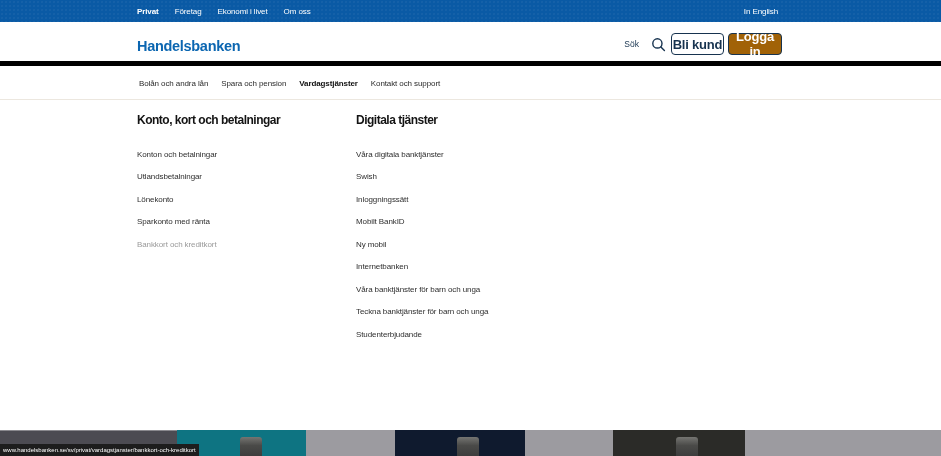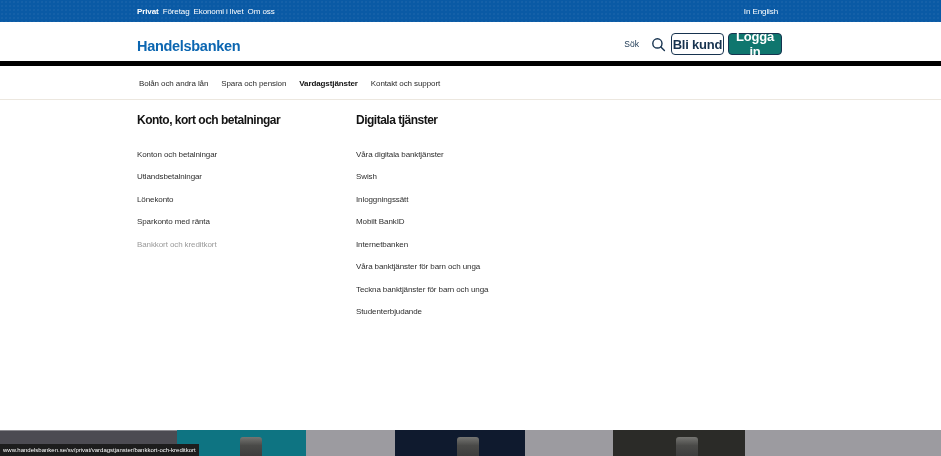--- a/index.html
+++ b/index.html
@@ -3,39 +3,39 @@
 <meta charset="utf-8">
 <style>
   * { margin:0; padding:0; box-sizing:border-box; }
   html,body { width:941px; height:456px; overflow:hidden; background:#fff;
     font-family:"Liberation Sans", sans-serif; }
   .topbar { position:absolute; left:0; top:0; width:941px; height:22px;
     background:#0a5aa5;
     background-image:radial-gradient(rgba(255,255,255,.09) .6px, transparent .8px);
     background-size:4px 4px; }
   .topbar-nav { position:absolute; left:137px; top:0; height:22px; display:flex;
-    align-items:center; gap:4px; }
+    align-items:center; gap:16px; }
   .topbar a { color:#fff; font-size:8px; letter-spacing:-0.1px; text-decoration:none; }
   .topbar a.active { font-weight:bold; }
   .lang { position:absolute; right:163px; top:0; height:22px; display:flex; align-items:center; }
   .header { position:absolute; left:0; top:22px; width:941px; height:44px; background:#fff;
     border-bottom:5px solid #000000; }
   .logo { position:absolute; left:137px; top:16px; color:#0b66b1; font-weight:bold;
     font-size:14.5px; letter-spacing:-0.3px; }
   .hdr-right { position:absolute; right:159px; top:0; height:44px; display:flex;
     align-items:center; }
   .sok { display:flex; align-items:center; gap:12px; color:#17334f; font-size:8.5px;
     cursor:pointer; margin-right:5px; }
   .sok svg { display:block; }
   .btn { height:22px; border-radius:4px; font-size:13px; font-weight:bold;
     display:flex; align-items:center; justify-content:center; cursor:pointer;
     font-family:"Liberation Sans", sans-serif; letter-spacing:-0.2px; }
   .btn-outline { width:53px; background:#fff; border:1.5px solid #17334f; color:#17334f;
     margin-right:4px; }
-  .btn-fill { width:54px; background:#0f766e; border:1.5px solid #17334f; color:#fff; }
+  .btn-fill { width:54px; background:#a16207; border:1.5px solid #17334f; color:#fff; }
   .mainnav { position:absolute; left:0; top:66px; width:941px; height:34px; background:#fff;
     border-bottom:1px solid #ece7df; }
   .mainnav-items { position:absolute; left:139px; top:0; height:34px; display:flex;
     align-items:center; gap:13px; }
   .mainnav a { color:#2b2b2b; font-size:8px; letter-spacing:-0.1px; text-decoration:none; }
   .mainnav a.active { font-weight:bold; color:#111; }
   .menu { position:absolute; left:0; top:100px; width:941px; height:330px; background:#fff; }
   .col1 { position:absolute; left:137px; top:10px; width:219px; }
   .col2 { position:absolute; left:356px; top:10px; width:300px; }
   .menu h2 { font-size:12px; letter-spacing:-0.5px; color:#141414; line-height:20px;
@@ -123,20 +123,23 @@
         <li>
           <a href="#">Swish</a>
         </li>
         <li>
           <a href="#">Inloggningssätt</a>
         </li>
         <li>
           <a href="#">Mobilt BankID</a>
         </li>
         <li>
+          <a href="#">Ny mobil</a>
+        </li>
+        <li>
           <a href="#">Internetbanken</a>
         </li>
       </ul>
     <ul id="col3links">
         <li>
           <a href="#">Våra banktjänster för barn och unga</a>
         </li>
         <li>
           <a href="#">Teckna banktjänster för barn och unga</a>
         </li>

